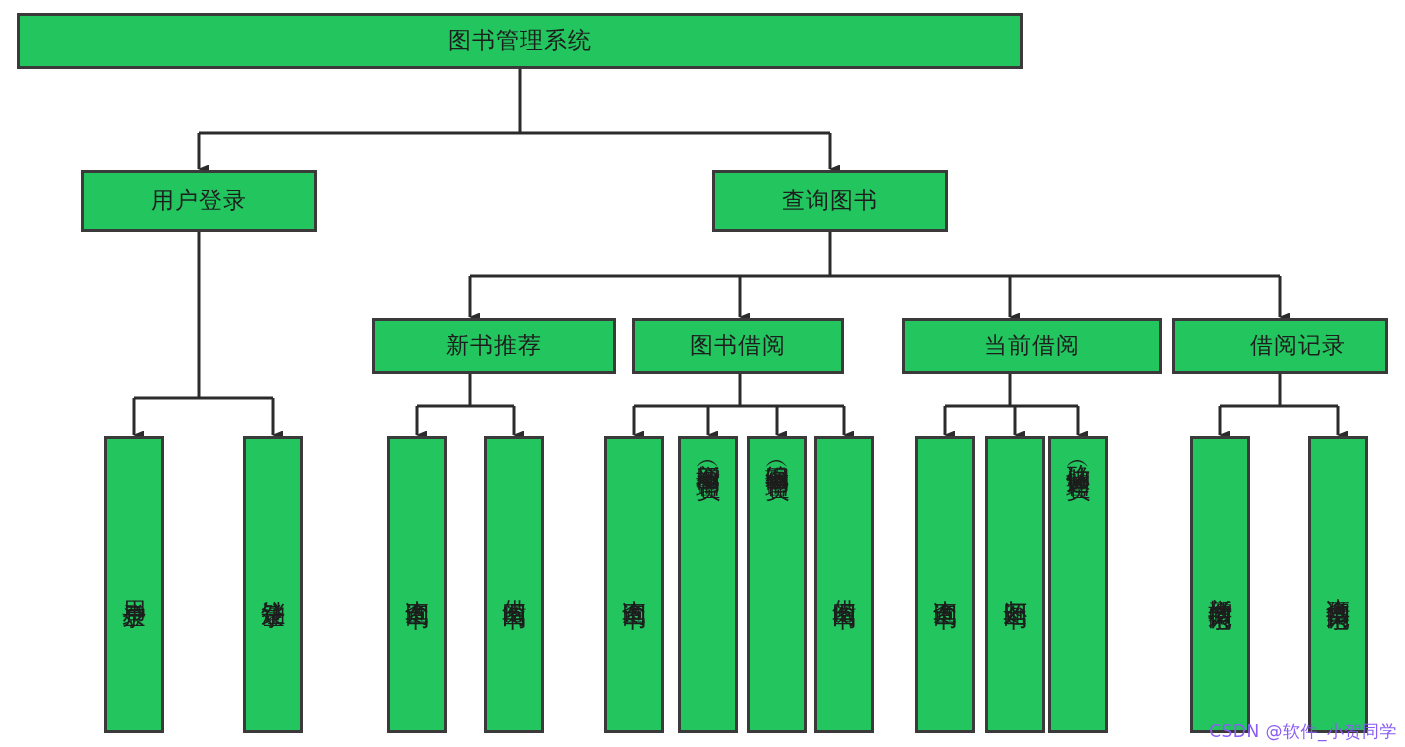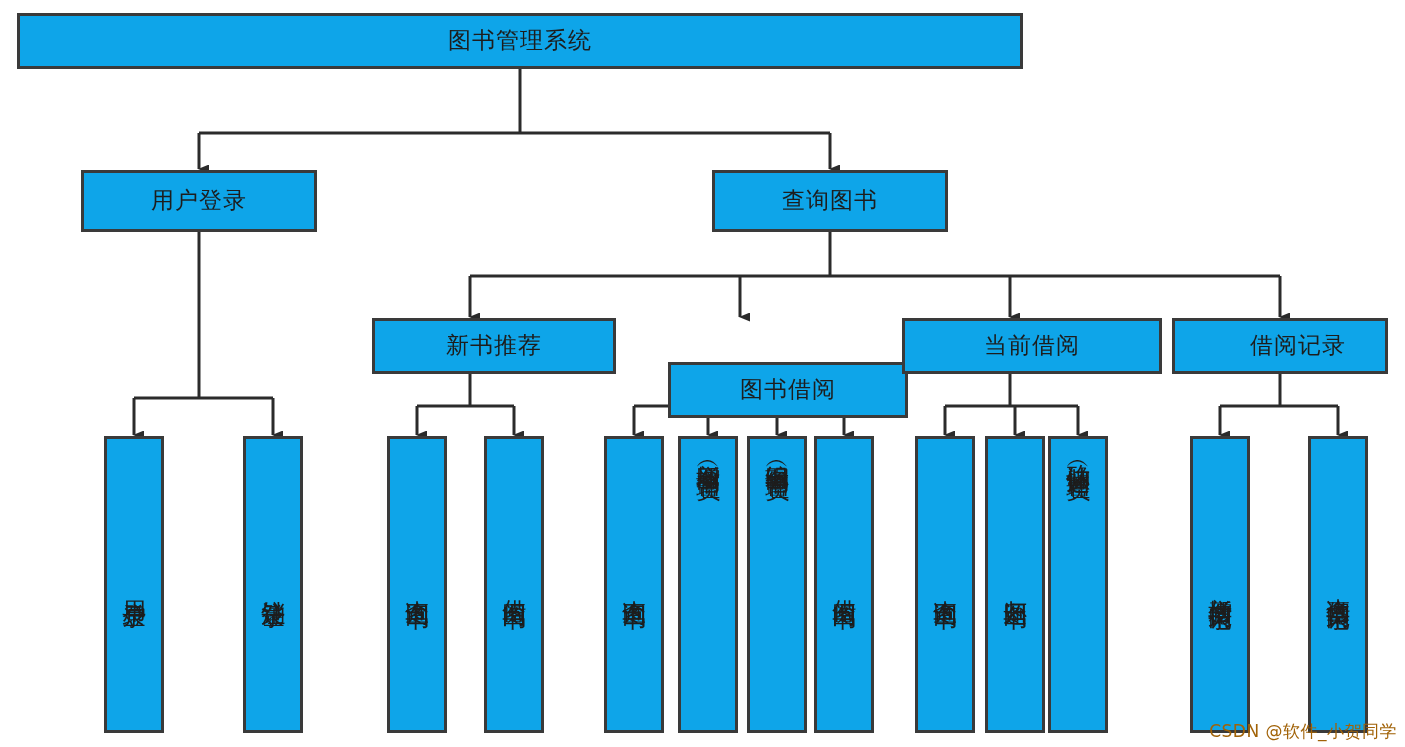--- a/index.html
+++ b/index.html
@@ -22,21 +22,21 @@
   }
   #flow-svg {
     position: absolute;
     left: 0;
     top: 0;
   }
   .node-box {
     position: absolute;
     box-sizing: border-box;
     border: 3px solid #3a3a3a;
-    background: #0ea5e9;
+    background: #22c55e;
     display: flex;
     align-items: center;
     justify-content: center;
     overflow: hidden;
   }
   .node-label-h {
     font-size: 23px;
     line-height: 1.2;
     color: #1d1d1d;
     letter-spacing: 1px;
@@ -60,21 +60,21 @@
   }
   .leaf-box.center-v {
     align-items: center;
     padding-top: 0;
   }
   #watermark {
     position: absolute;
     right: 8px;
     bottom: 4px;
     font-size: 17px;
-    color: #a16207;
+    color: #8b5cf6;
     font-family: "DejaVu Sans", "Liberation Sans", sans-serif;
     letter-spacing: 0.5px;
     pointer-events: none;
     user-select: none;
   }
 </style>
 </head>
 <body>
 
 <div id="diagram-root">
@@ -131,21 +131,21 @@
   </div>
 
   <div class="node-box" style="left: 712px; top: 170px; width: 236px; height: 62px;">
     <span class="node-label-h">查询图书</span>
   </div>
 
   <div class="node-box" style="left: 372px; top: 318px; width: 244px; height: 56px;">
     <span class="node-label-h">新书推荐</span>
   </div>
 
-  <div class="node-box" style="left: 668px; top: 318px; width: 240px; height: 56px; margin-top: 44px;">
+  <div class="node-box" style="left: 632px; top: 318px; width: 212px; height: 56px;">
     <span class="node-label-h">图书借阅</span>
   </div>
 
   <div class="node-box" style="left: 902px; top: 318px; width: 260px; height: 56px;">
     <span class="node-label-h">当前借阅</span>
   </div>
 
   <div class="node-box" style="left: 1172px; top: 318px; width: 216px; height: 56px; padding-left: 36px;">
     <span class="node-label-h">借阅记录</span>
   </div>

